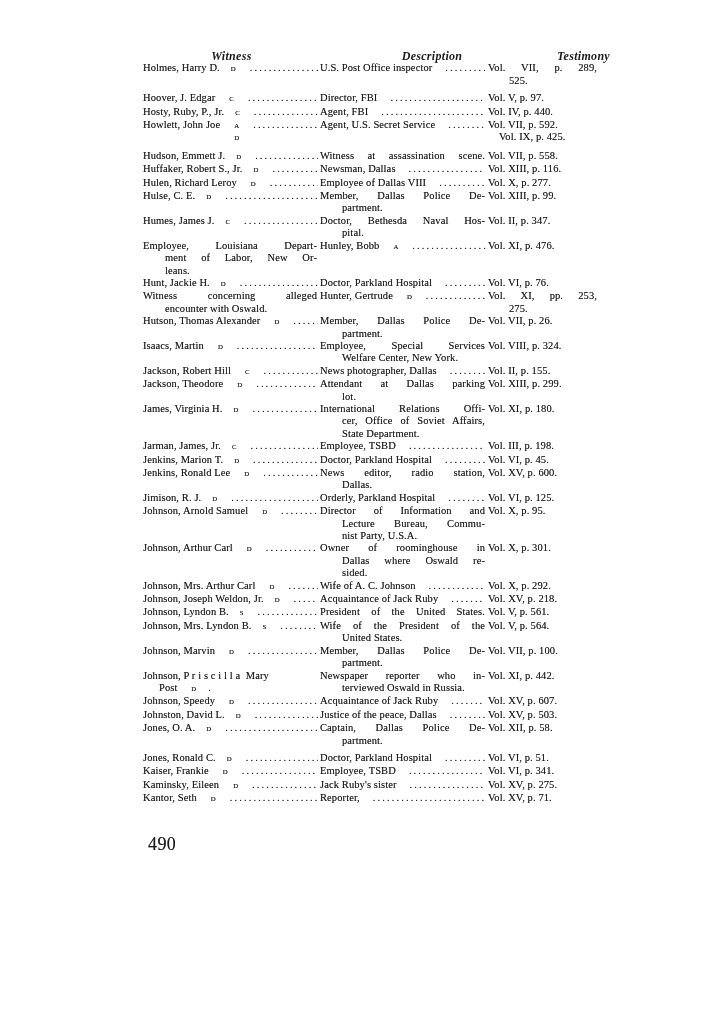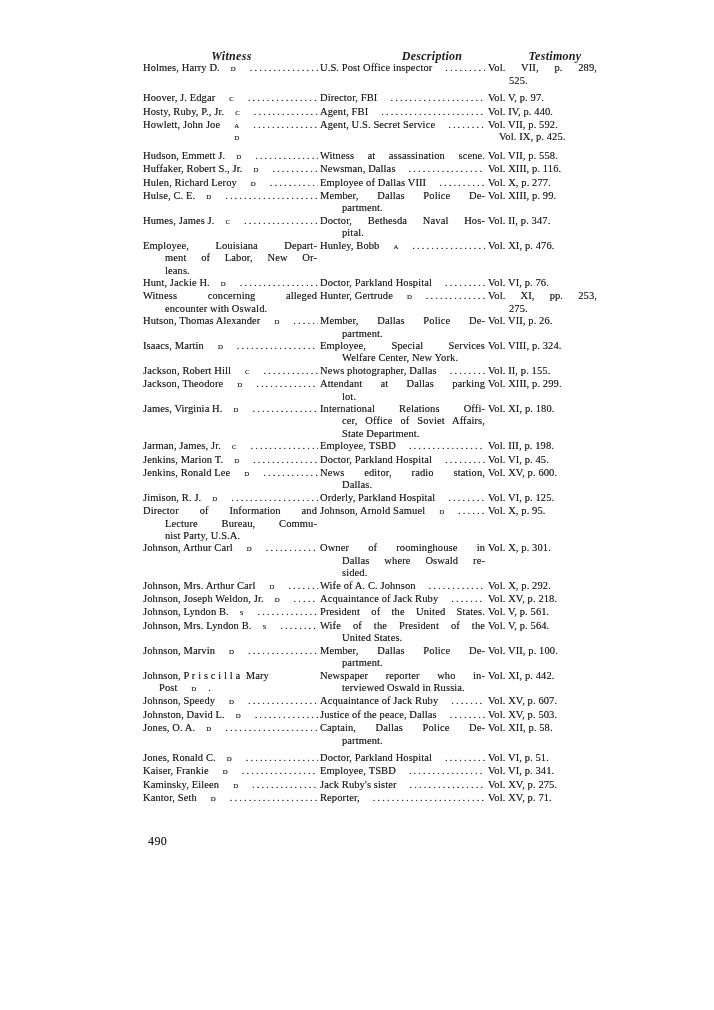--- a/index.html
+++ b/index.html
@@ -8,21 +8,21 @@
     background:#ffffff; overflow:hidden;
     font-family:"Liberation Serif","DejaVu Serif",serif;
     color:#1b1b1b;
     -webkit-font-smoothing:antialiased;
   }
   .content { position:absolute; left:143px; top:50px; width:455px; }
   .hdr-row, .row { display:grid; grid-template-columns:177px 168px 110px; }
   .hdr-row { font-style:italic; font-weight:bold; font-size:12px; line-height:12.4px; }
   .hdr { text-align:center; letter-spacing:0.3px; }
   .hdr-desc { transform:translateX(28px); }
-  .hdr-test { transform:translateX(12px); }
+  .hdr-test { transform:translateX(12px);text-align:right; }
   .row { font-size:10.5px; letter-spacing:0.1px; text-shadow:0 0 0.25px rgba(20,20,20,0.55); }
   .row.gap { margin-top:5px; }
   .cell { min-width:0; }
   .cell.w { padding-right:2px; }
   .cell.d { padding-right:3px; }
   .cell.t { padding-right:1px; }
   .line { line-height:12.4px; }
   .flexline { display:flex; align-items:baseline; overflow:hidden;gap:11px; }
   .wname, .dtext { white-space:pre; }
   .leader { flex:1 1 auto; overflow:hidden; white-space:nowrap; }
@@ -32,21 +32,21 @@
   }
   sup { font-size:6.8px; vertical-align:3px; letter-spacing:1px; }
   sup.g { margin-left:3px; }
   .spread { text-align:justify; text-align-last:justify; }
   .d .ind1 { padding-left:22px; }
   .t .ind1 { padding-left:11px; }
   .t .ind2 { padding-left:21px; }
   .w .line2 { padding-left:16px; }
   .page-number {
     position:absolute; left:148px; top:834px;
-    font-size:12px; letter-spacing:0.4px;
+    font-size:18px; letter-spacing:0.4px;
     text-shadow:0 0 0.25px rgba(20,20,20,0.55);
   }
 </style>
 </head>
 <body style="background: rgb(255, 255, 255); color: rgb(27, 27, 27);">
 
 <div class="content">
   <div class="hdr-row">
     <div class="hdr hdr-wit">Witness</div>
     <div class="hdr hdr-desc">Description</div>
@@ -409,31 +409,31 @@
           <div class="line flexline">
             <span class="dtext">Orderly, Parkland Hospital</span>
             <span class="leader"></span>
           </div>
         </div>
     <div class="cell t">
           <div class="line">Vol. VI, p. 125.</div>
         </div>
   </div>
       <div class="row">
+    <div class="cell w">
+          <div class="line flexline">
+            <span class="wname">Johnson, Arnold Samuel</span>
+            <sup class="g">D</sup>
+            <span class="leader"></span>
+          </div>
+        </div>
     <div class="cell d">
           <div class="line spread">Director of Information and</div>
           <div class="line ind1 spread">Lecture Bureau, Commu-</div>
           <div class="line ind1">nist Party, U.S.A.</div>
-        </div>
-    <div class="cell w">
-          <div class="line flexline">
-            <span class="wname">Johnson, Arnold Samuel</span>
-            <sup class="g">D</sup>
-            <span class="leader"></span>
-          </div>
         </div>
     <div class="cell t">
           <div class="line">Vol. X, p. 95.</div>
         </div>
   </div>
       <div class="row">
     <div class="cell w">
           <div class="line flexline">
             <span class="wname">Johnson, Arthur Carl</span>
             <sup class="g">D</sup>

